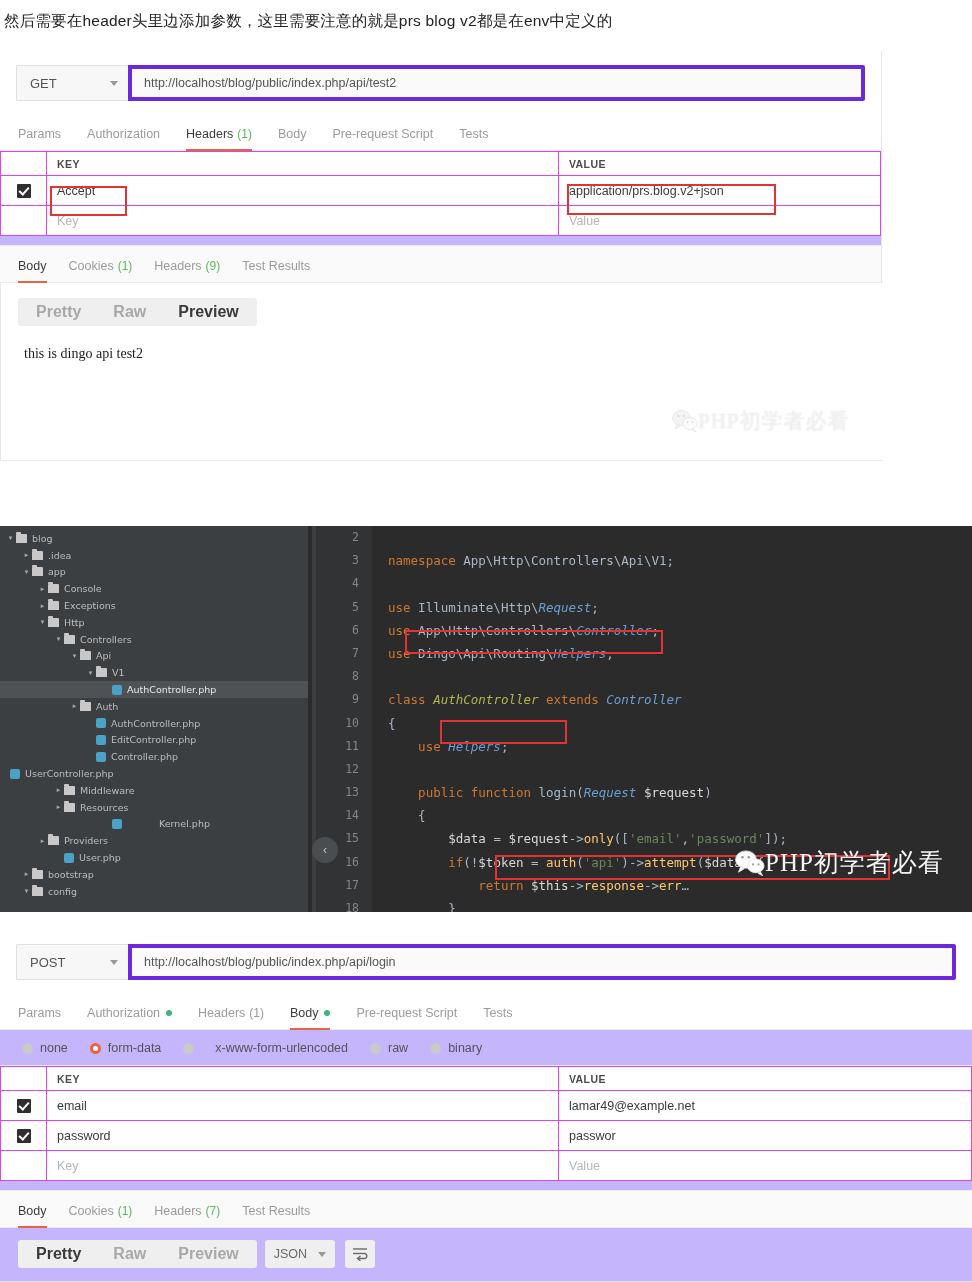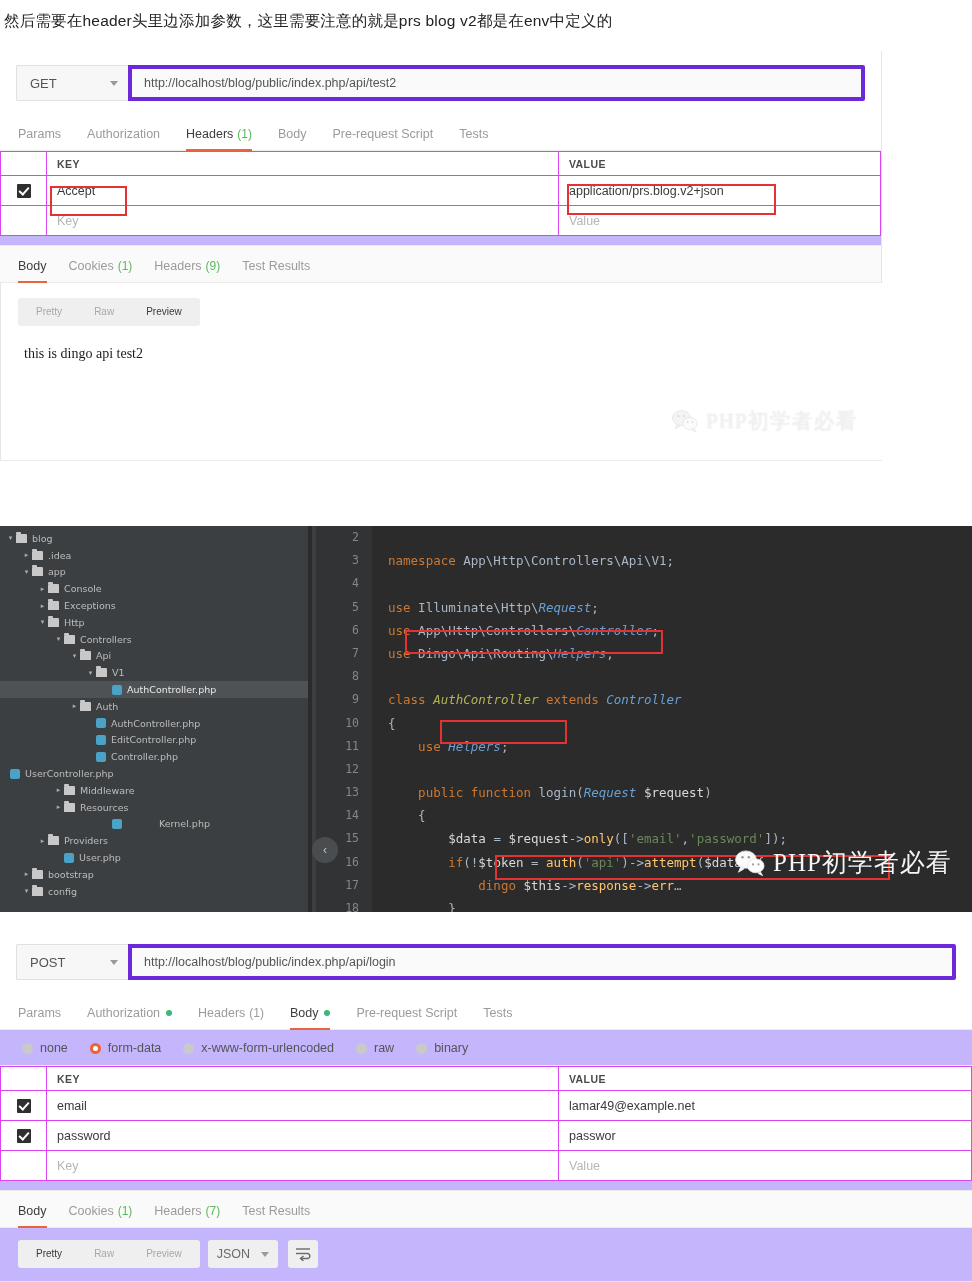--- a/index.html
+++ b/index.html
@@ -150,24 +150,25 @@
   
   .seg {
     display: inline-flex;
     align-items: center;
     background: #efefef;
     border-radius: 3px;
     height: 28px;
     padding: 0 2px;
   }
   .seg .segitem {
-    font-size: 10px;
+    font-size: 16px;
     color: #a8a8a8;
     padding: 0 16px;
     line-height: 28px;
+    font-weight: bold;
   }
   .seg .segitem.active { color: #3a3a3a; }
   .dropbox {
     display: inline-flex;
     align-items: center;
     justify-content: space-between;
     background: #efefef;
     border-radius: 3px;
     height: 28px;
     width: 70px;
@@ -197,21 +198,21 @@
     font-family: "Liberation Serif", serif;
     font-size: 14px;
     color: #1b1b1b;
   }
 
   
   .watermark {
     position: absolute;
     display: flex;
     align-items: center;
-    gap: 8px;
+    gap: 0;
     z-index: 40;
     pointer-events: none;
   }
   .wm-label {
     font-size: 21px;
     color: #f2f2f2;
     font-family: "Liberation Serif", serif;
     letter-spacing: 1px;
     text-shadow: 0 0 2px rgba(0,0,0,.12);
   }
@@ -603,21 +604,21 @@
           <div class="cl">
             <span class="ln">15</span>
             <span class="src">        <span class="k-white">$data</span> = <span class="k-white">$request</span>-&gt;<span class="k-fn">only</span>([<span class="k-str">'email'</span>,<span class="k-str">'password'</span>]);</span>
           </div>
           <div class="cl">
             <span class="ln">16</span>
             <span class="src">        <span class="k-kw">if</span>(!<span class="k-white">$token</span> = <span class="k-fn">auth</span>(<span class="k-str">'api'</span>)-&gt;<span class="k-fn">attempt</span>(<span class="k-white">$data</span>)){</span>
           </div>
           <div class="cl">
             <span class="ln">17</span>
-            <span class="src">            <span class="k-kw">dingo</span> <span class="k-white">$this</span>-&gt;<span class="k-fn">response</span>-&gt;<span class="k-fn">err</span>…</span>
+            <span class="src">            <span class="k-kw">return</span> <span class="k-white">$this</span>-&gt;<span class="k-fn">response</span>-&gt;<span class="k-fn">err</span>…</span>
           </div>
           <div class="cl">
             <span class="ln">18</span>
             <span class="src">        }</span>
           </div>
         </div>
     </div>
 
     <div class="collapse-handle" style="top:311px;">
       <span>‹</span>
@@ -681,21 +682,21 @@
 
     <div style="display:flex;align-items:center;gap:22px;padding:11px 18px 10px 22px;border-bottom:1px solid #ececec;">
       <label style="display:flex;align-items:center;gap:7px;font-size:12.5px;color:#555;">
         <span style="width:11px;height:11px;border-radius:50%;background:#c9c9c9;display:inline-block;"></span>
         <span>none</span>
       </label>
       <label style="display:flex;align-items:center;gap:7px;font-size:12.5px;color:#555;">
         <span style="width:11px;height:11px;border-radius:50%;background:#fff;border:3px solid #e8643c;display:inline-block;"></span>
         <span>form-data</span>
       </label>
-      <label style="display:flex;align-items:center;gap:7px;font-size:12.5px;color:#555;">
+      <label style="display:flex;align-items:center;gap:21px;font-size:12.5px;color:#555;">
         <span style="width:11px;height:11px;border-radius:50%;background:#c9c9c9;display:inline-block;"></span>
         <span>x-www-form-urlencoded</span>
       </label>
       <label style="display:flex;align-items:center;gap:7px;font-size:12.5px;color:#555;">
         <span style="width:11px;height:11px;border-radius:50%;background:#c9c9c9;display:inline-block;"></span>
         <span>raw</span>
       </label>
       <label style="display:flex;align-items:center;gap:7px;font-size:12.5px;color:#555;">
         <span style="width:11px;height:11px;border-radius:50%;background:#c9c9c9;display:inline-block;"></span>
         <span>binary</span>

